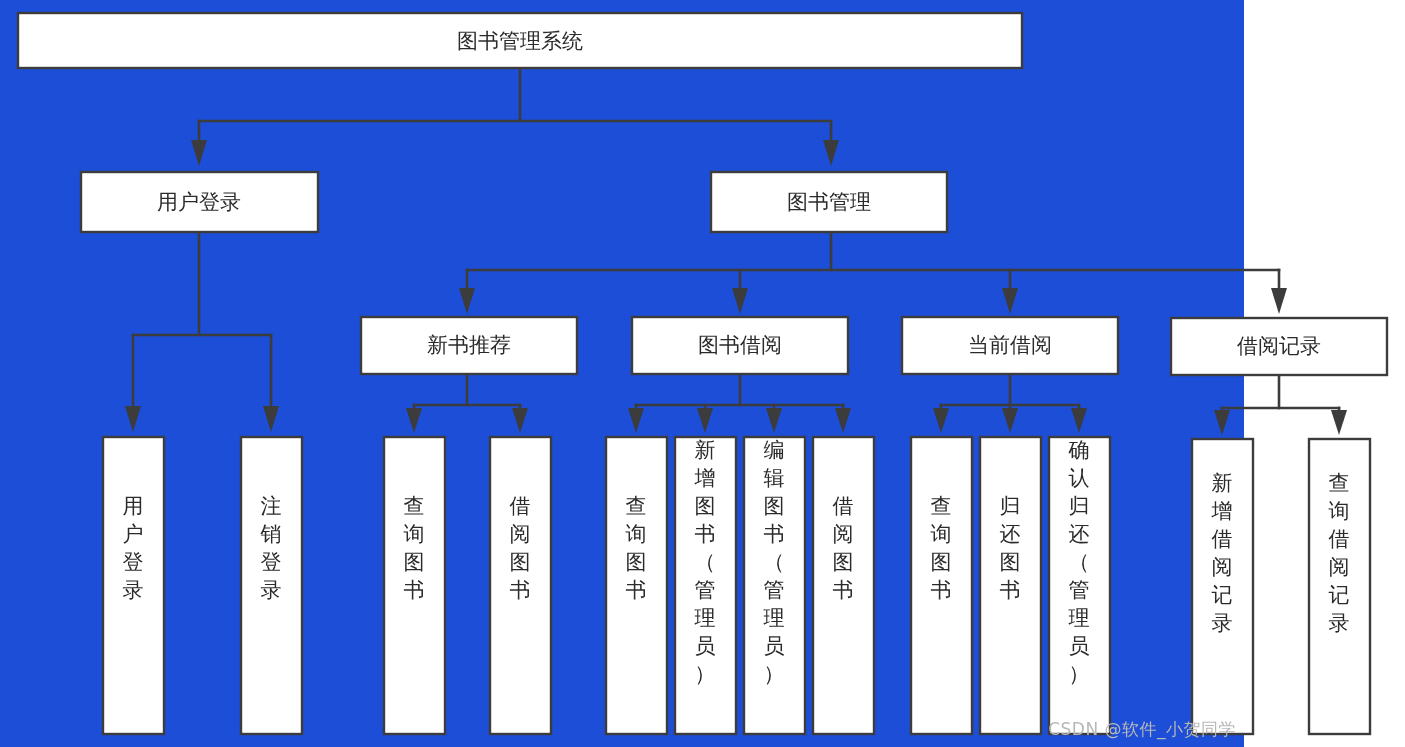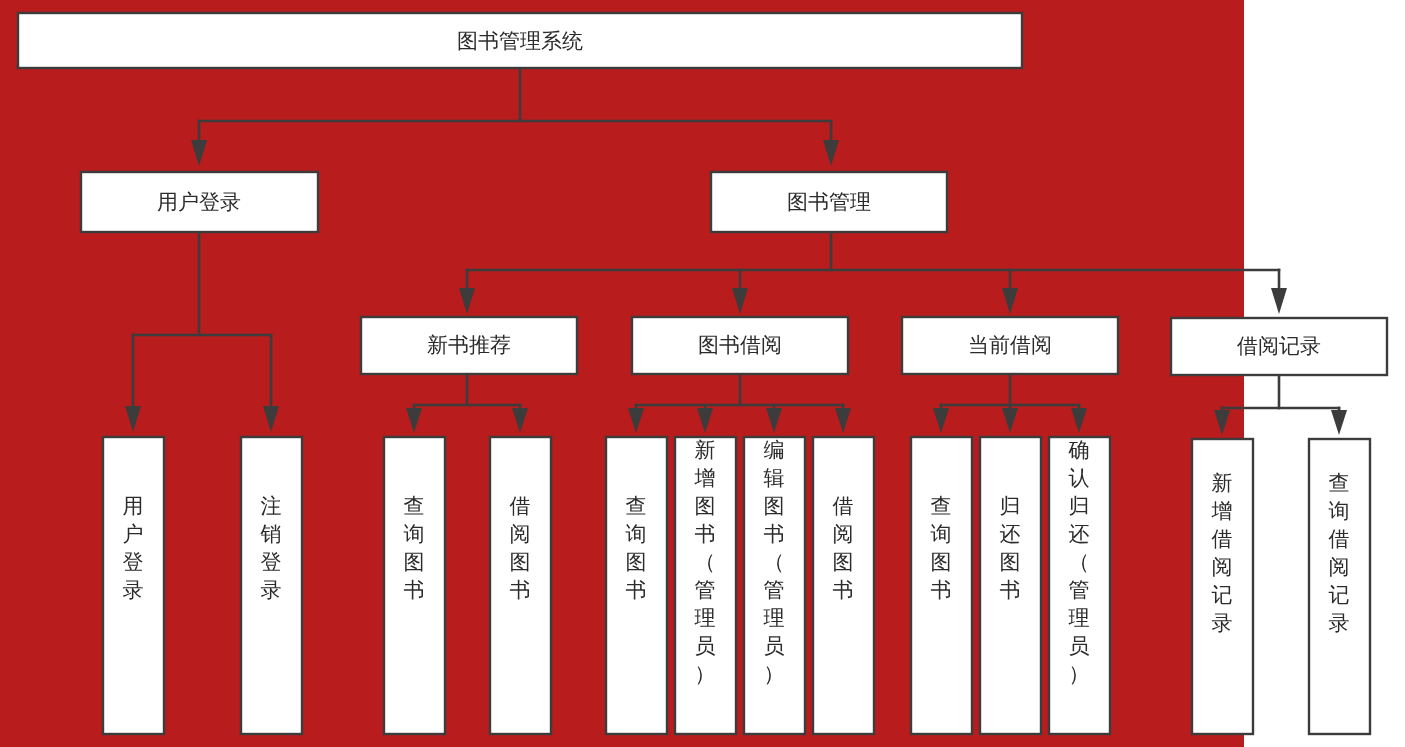--- a/index.html
+++ b/index.html
@@ -10,21 +10,21 @@
   body {
     width: 1405px;
     height: 747px;
     font-family: "DejaVu Sans", "Liberation Sans", sans-serif;
     overflow: hidden;
   }
   #diagram-root {
     position: relative;
     width: 1244px;
     height: 747px;
-    background: #b91c1c;
+    background: #1d4ed8;
   }
   svg.diagram-canvas {
     position: absolute;
     left: 0;
     top: 0;
     width: 1405px;
     height: 747px;
     display: block;
   }
   .node-box {
@@ -241,14 +241,15 @@
       <text class="node-label-vertical" x="1222" y="490"><tspan x="1222" y="490">新</tspan><tspan x="1222" y="518">增</tspan><tspan x="1222" y="546">借</tspan><tspan x="1222" y="574">阅</tspan><tspan x="1222" y="602">记</tspan><tspan x="1222" y="630">录</tspan></text>
     </g>
 
     <g>
       <rect class="node-box" x="1309" y="439" width="61" height="295"></rect>
       <text class="node-label-vertical" x="1339" y="490"><tspan x="1339" y="490">查</tspan><tspan x="1339" y="518">询</tspan><tspan x="1339" y="546">借</tspan><tspan x="1339" y="574">阅</tspan><tspan x="1339" y="602">记</tspan><tspan x="1339" y="630">录</tspan></text>
     </g>
 
   </svg>
 
+  <div class="watermark-text">CSDN @软件_小贺同学</div>
 
 </div>
 
 </body></html>

